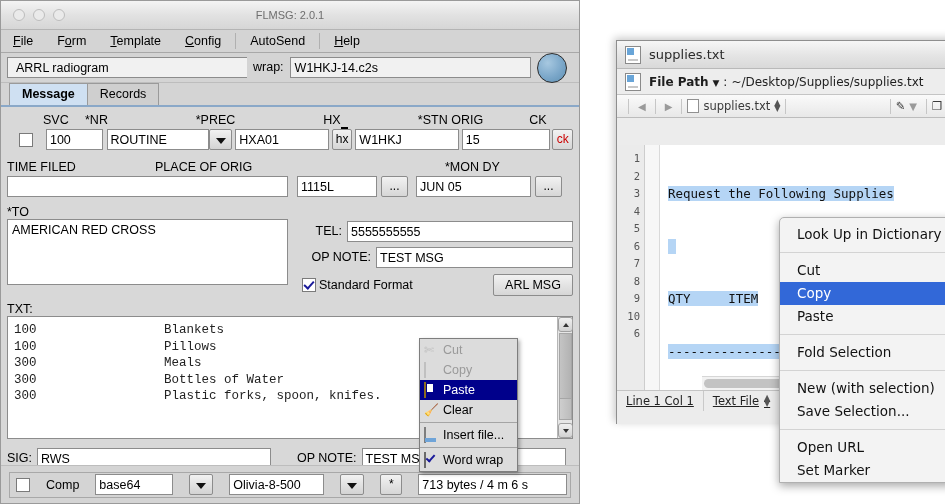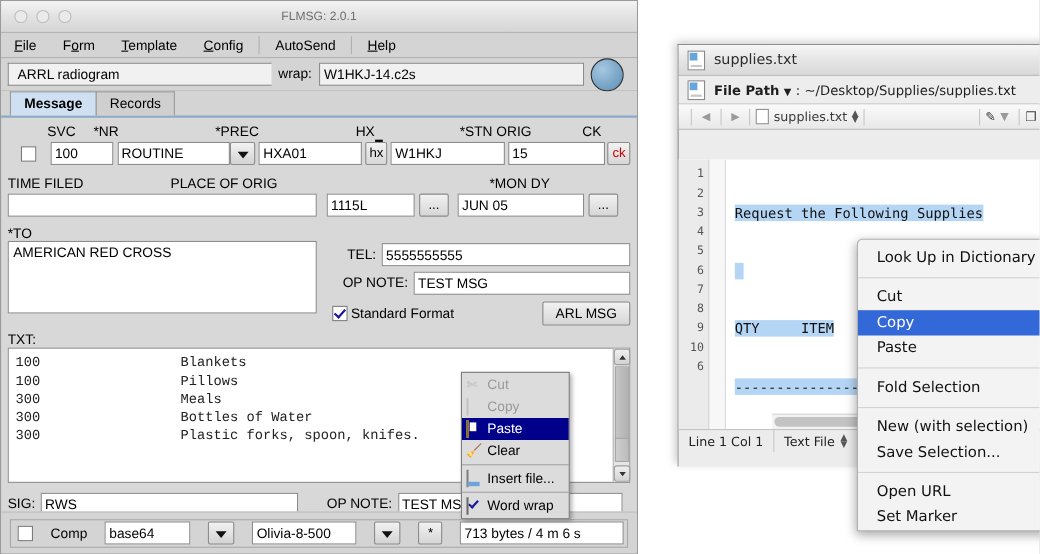--- a/index.html
+++ b/index.html
@@ -278,21 +278,21 @@
     position:absolute;left:2px;top:2px;width:88%;height:9px;border-radius:5px;background:#c3c3c3;
   }
   .ed-status{
     position:absolute;left:0;right:0;bottom:0;height:34px;background:#ececec;
     border-top:1px solid #c4c4c4;box-sizing:border-box;
   }
   .ed-status-inner{
     height:20px;display:flex;align-items:center;font-size:11.5px;color:#222;
     font-family:"DejaVu Sans",sans-serif;
   }
-  .st-cell{padding:0 9px;height:20px;line-height:20px;border-right:1px solid #c9c9c9;display:flex;align-items:center;gap:5px;white-space:nowrap;}
+  .st-cell{padding:0 9px;height:20px;line-height:20px;border-right:1px solid #c9c9c9;display:flex;align-items:center;gap:5px;white-space:nowrap;text-decoration:underline;}
 
   
   #ed-ctxmenu{
     position:absolute;left:779px;top:217px;width:175px;
     background:#f3f3f3;border:1px solid #b0b0b0;border-top-left-radius:5px;border-top-right-radius:5px;
     box-shadow:0 3px 10px rgba(0,0,0,.35);
     font-family:"DejaVu Sans",sans-serif;font-size:13.5px;color:#111;
     padding:5px 0 0 0;box-sizing:border-box;z-index:60;overflow:hidden;
   }
   .mac-mi{height:23px;line-height:23px;padding:0 0 0 17px;white-space:nowrap;}

